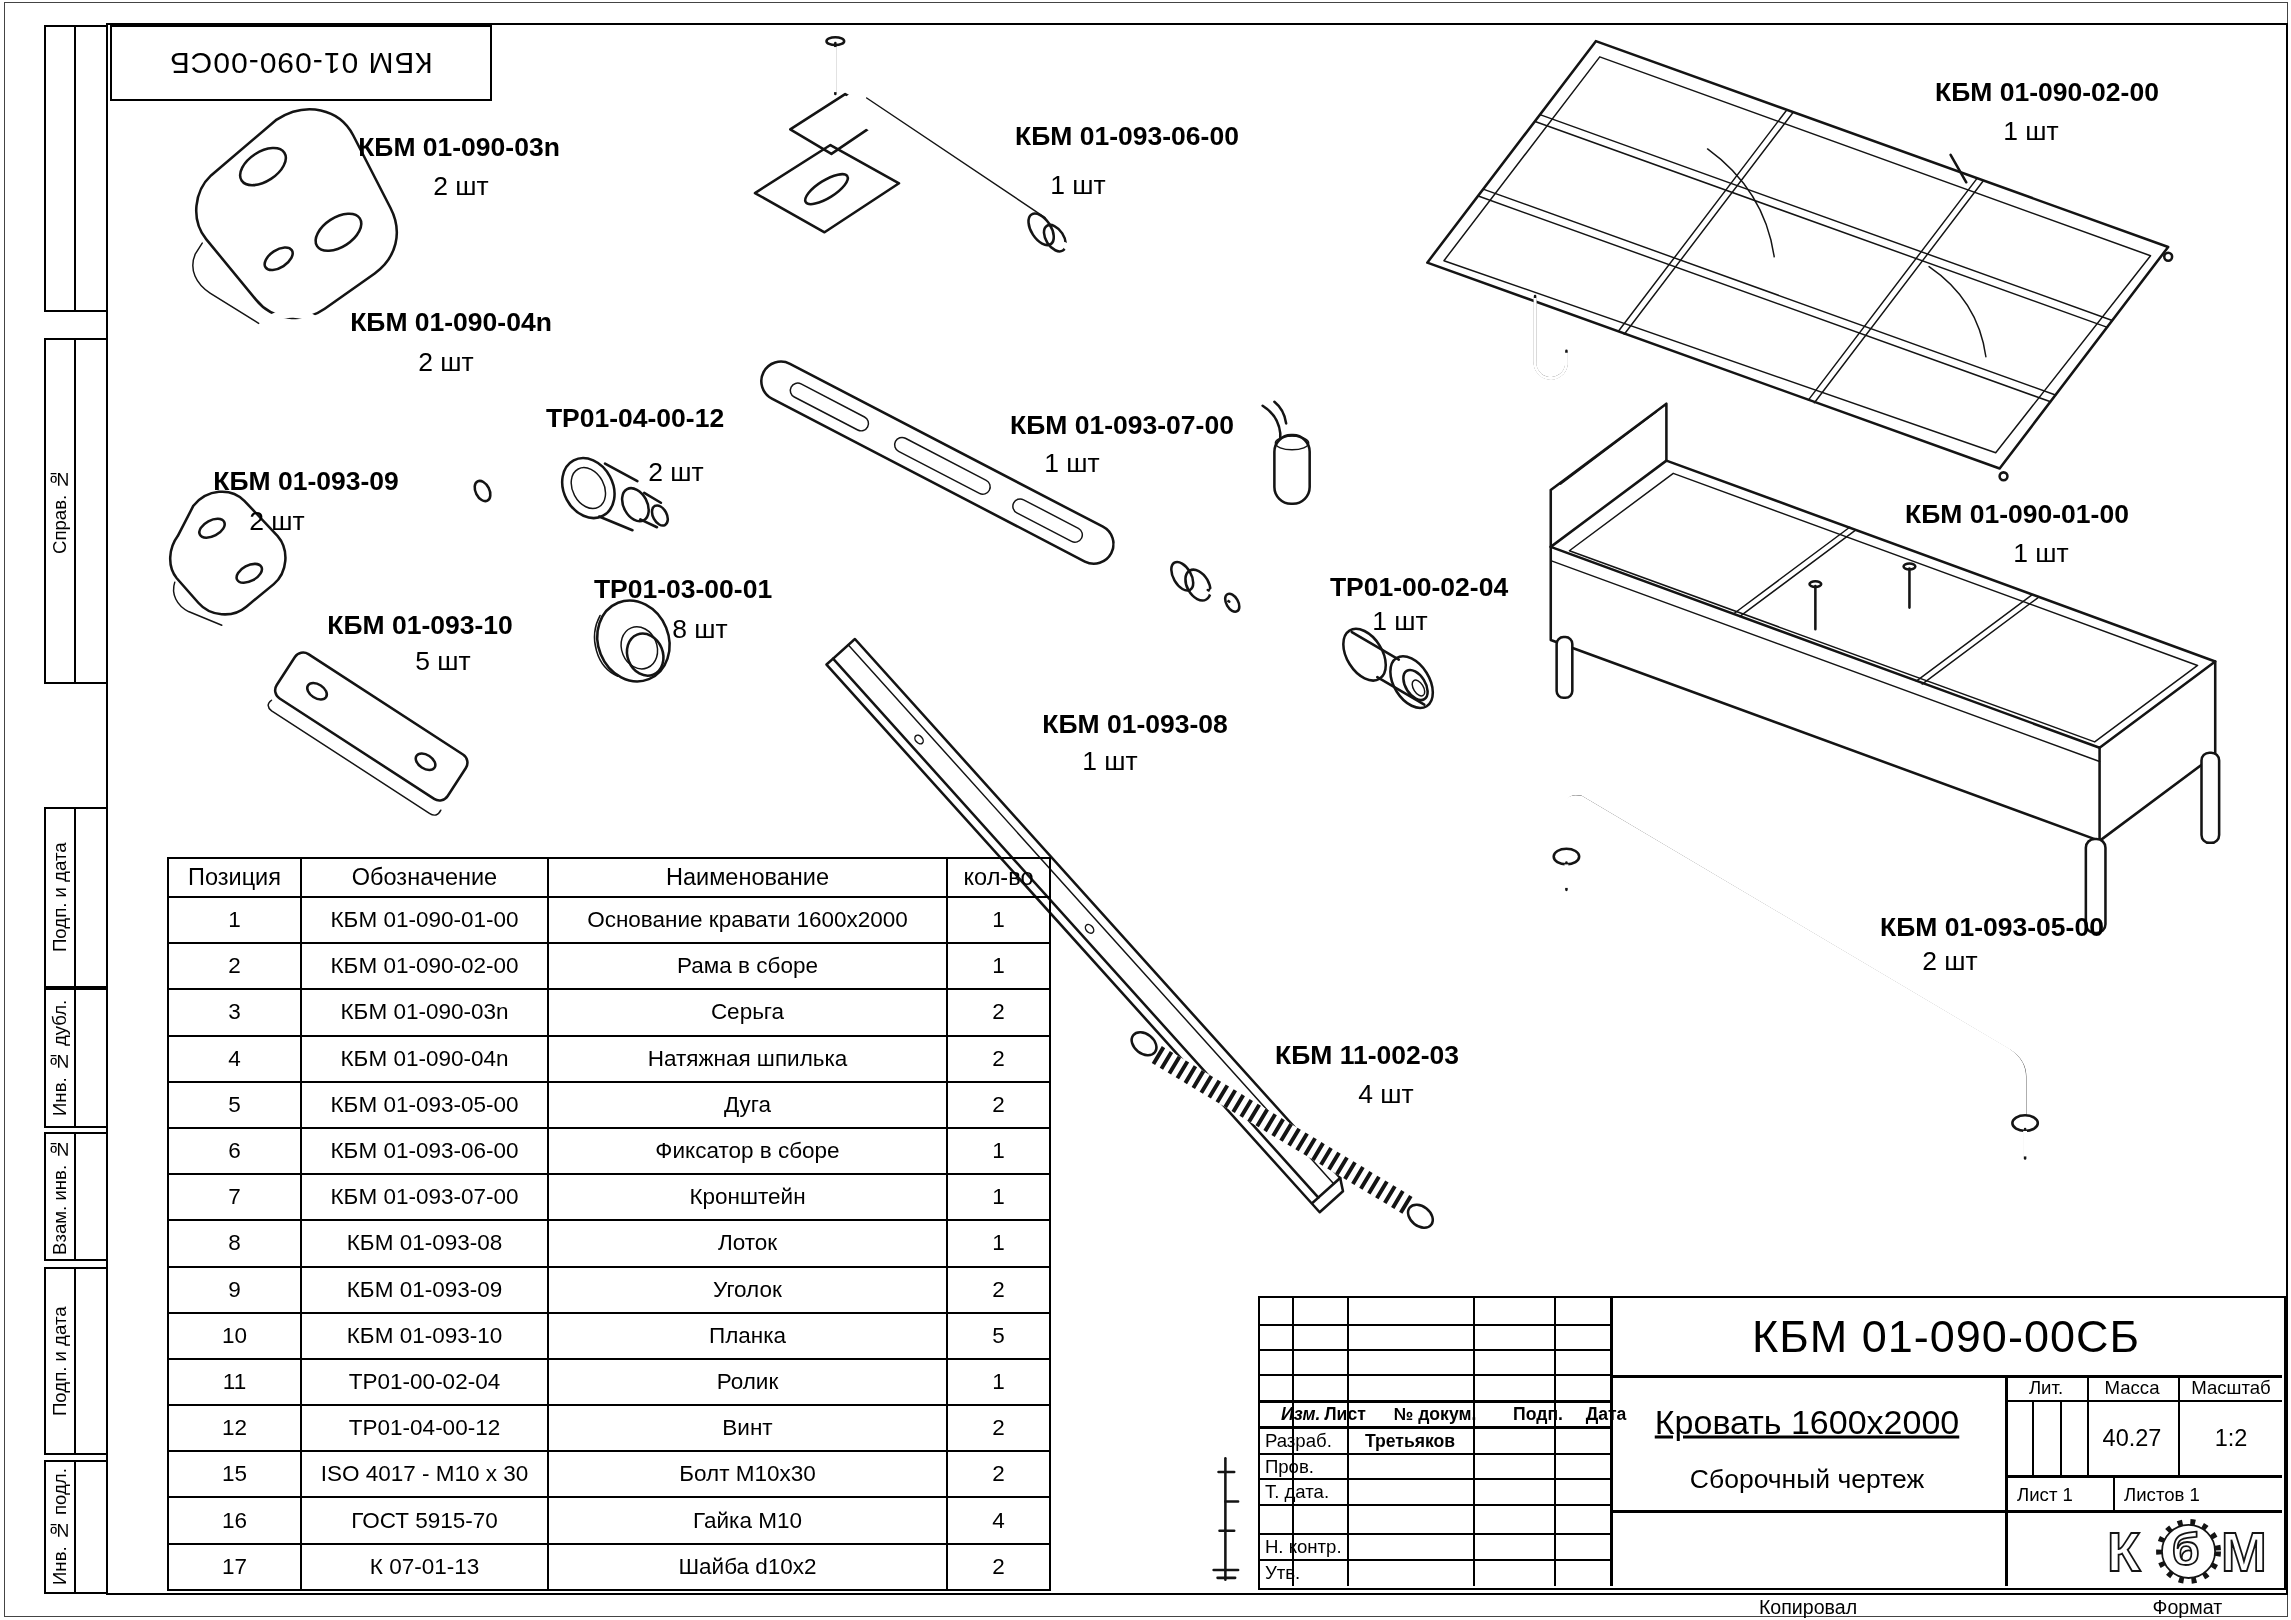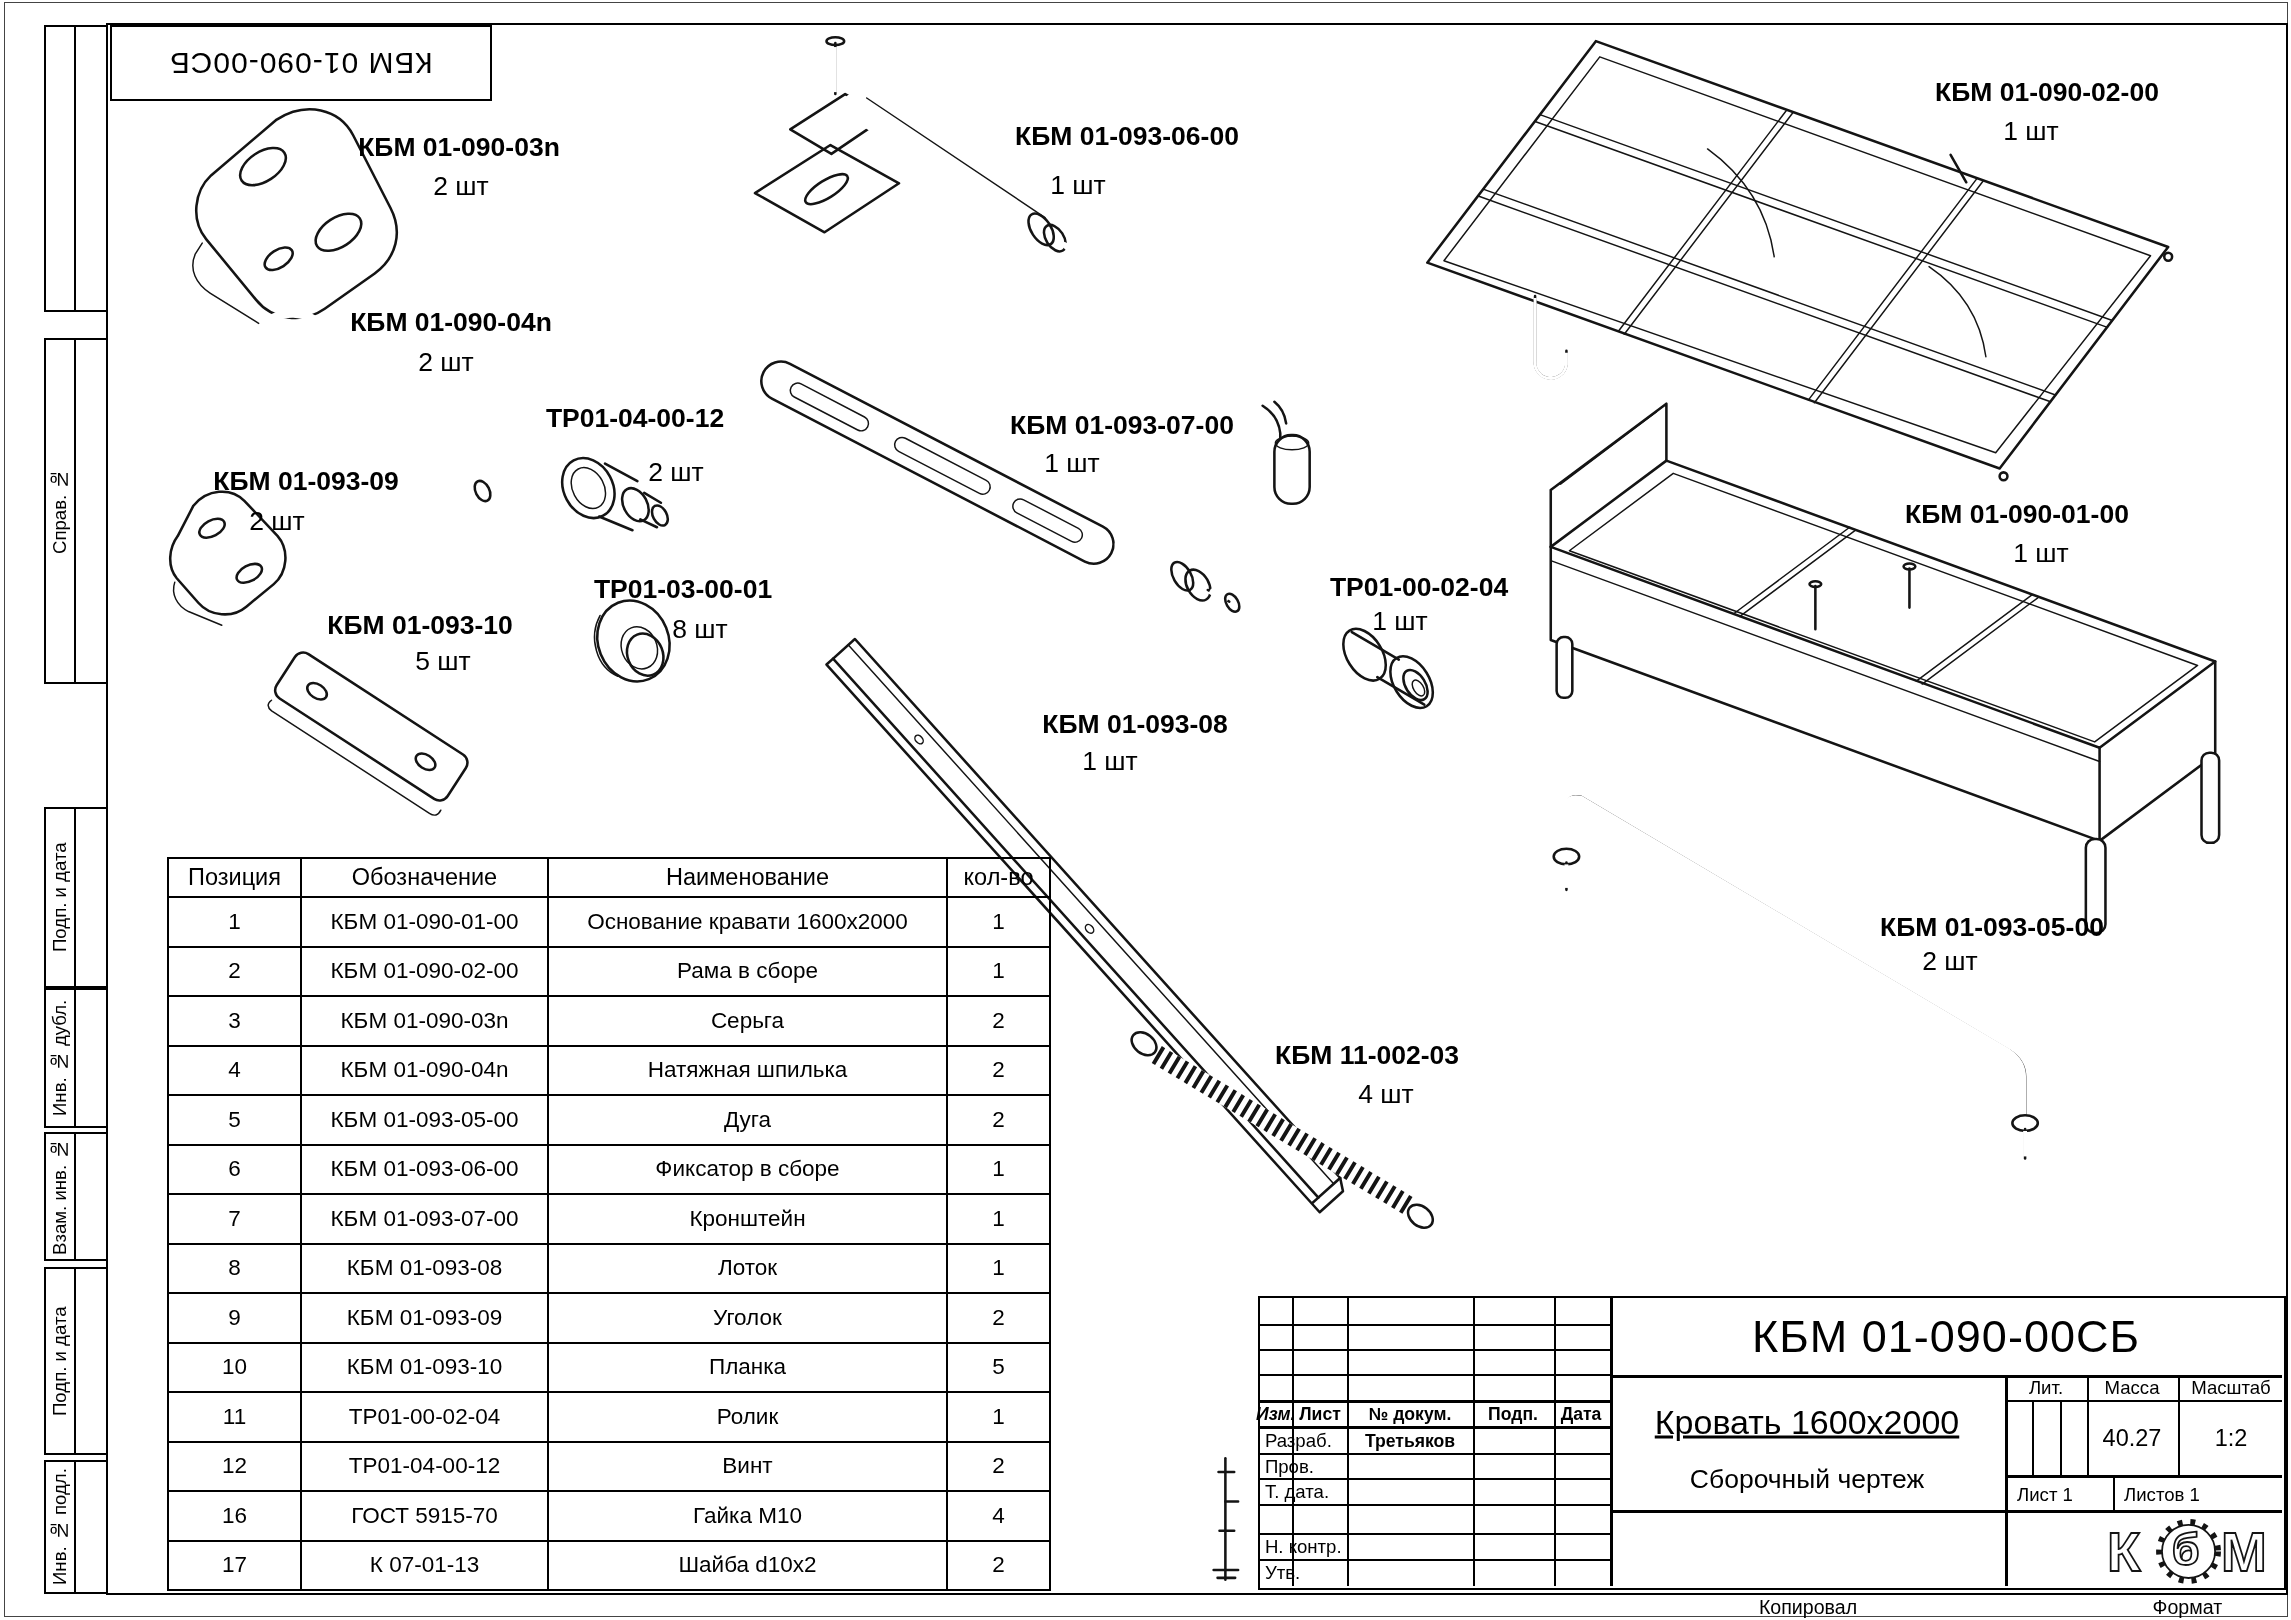--- a/index.html
+++ b/index.html
@@ -27,21 +27,21 @@
     padding:0 3.9px;overflow:hidden;white-space:nowrap;}
   #parts-table th{font-size:23.5px;border-radius:11px;}
   
   #tblock{left:1258px;top:1296px;width:1028px;height:294px;border:2.9px solid #000;}
   .vl,.hl{position:absolute;background:#000;}
   .tbt{position:absolute;font-size:18.6px;white-space:nowrap;}
   .ctr{transform:translate(-50%,-50%);}
   #doc-number{font-size:45px;letter-spacing:1px;}
   #product-name{font-size:34px;text-decoration:underline;}
   #doc-type{font-size:26.5px;}
-  .small-h{font-size:17.6px;font-weight:bold;}
+  .small-h{font-size:17.6px;font-weight:bold;margin-left:25px;}
   #footer-copied,#footer-format{position:absolute;font-size:19.6px;transform:translateX(-50%);}
   svg text{font-family:"Liberation Sans", sans-serif;}
   
   .o{fill:none;stroke:#141414;stroke-width:2.6;stroke-linecap:round;stroke-linejoin:round;}
   .thin{stroke-width:1.5;}
   .wfill{fill:#fff;}
 </style>
 </head>
 <body>
 
@@ -347,20 +347,26 @@
           <td>Ролик</td>
           <td>1</td>
         </tr>
     <tr>
           <td>12</td>
           <td>ТР01-04-00-12</td>
           <td>Винт</td>
           <td>2</td>
         </tr>
     <tr>
+          <td>15</td>
+          <td>ISO 4017 - М10 х 30</td>
+          <td>Болт М10х30</td>
+          <td>2</td>
+        </tr>
+    <tr>
           <td>16</td>
           <td>ГОСТ 5915-70</td>
           <td>Гайка М10</td>
           <td>4</td>
         </tr>
     <tr>
           <td>17</td>
           <td>К 07-01-13</td>
           <td>Шайба d10х2</td>
           <td>2</td>

